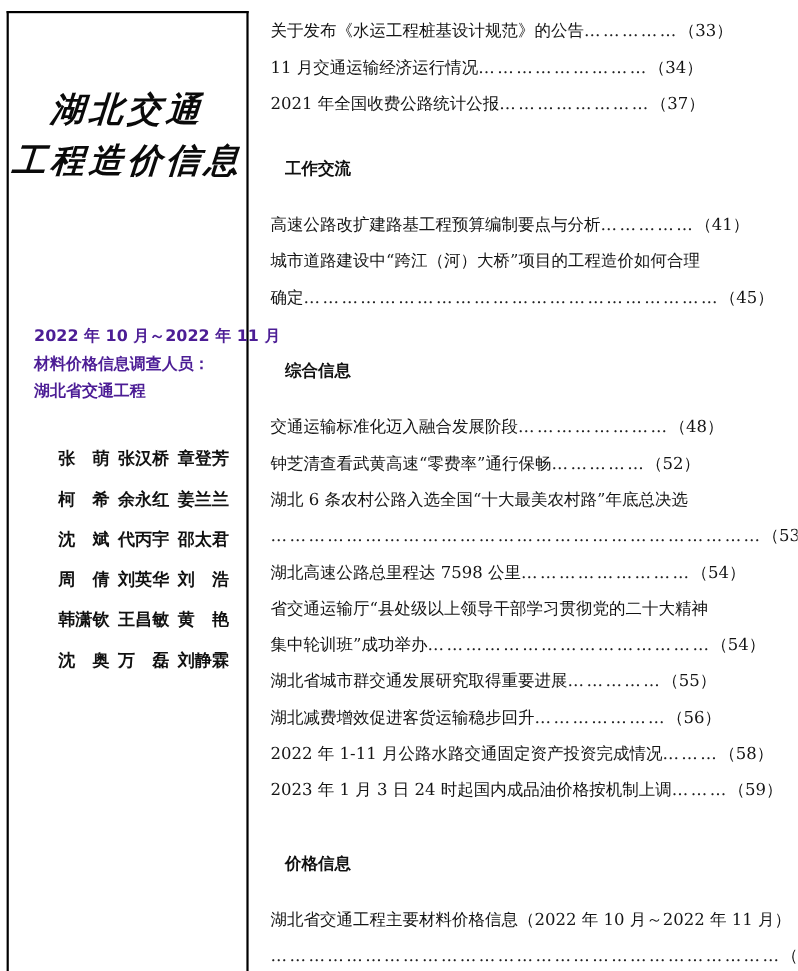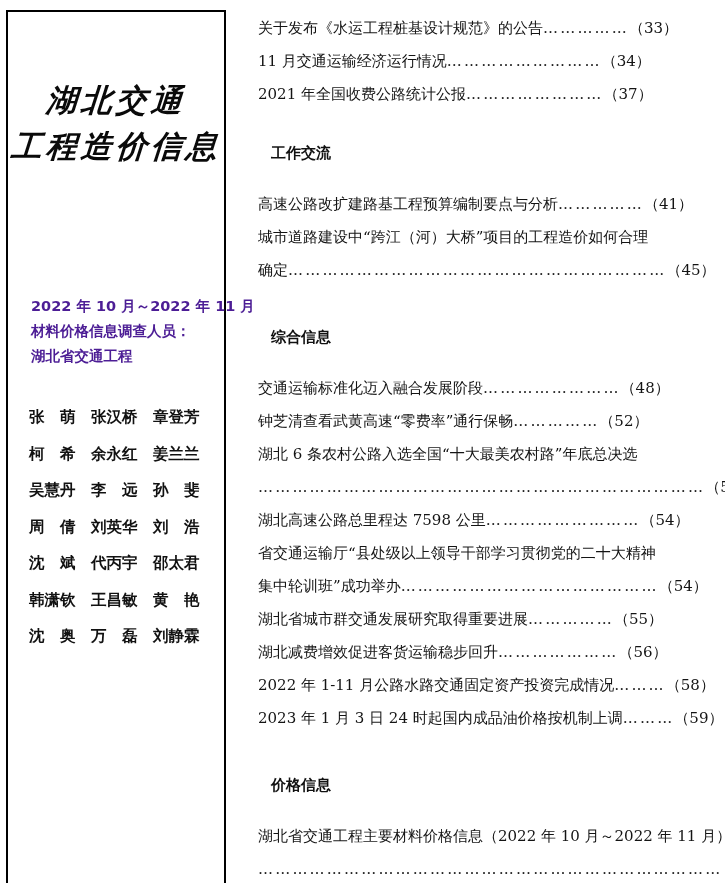--- a/index.html
+++ b/index.html
@@ -64,40 +64,41 @@
     font-size: 14.5px;
     line-height: 25px;
     color: #4c1d95;
     white-space: nowrap;
   }
 
   #staff-list {
     margin-top: 30px;
     padding-left: 21px;
     padding-right: 8px;
+    margin-left: 24px;
   }
   .staff-row {
     display: flex;
     line-height: 36.5px;
   }
   .staff-name {
     font-family: "DejaVu Sans", "Liberation Sans", sans-serif;
     font-size: 15.5px;
     font-weight: bold;
     color: #111;
     width: 62px;
     display: flex;
     justify-content: space-between;
     white-space: nowrap;
   }
 
   
   #toc {
     position: absolute;
-    left: 258px;
+    left: 246px;
     top: 0px;
     width: 452px;
     height: 883px;
   }
 
   .toc-section-head {
     font-family: "DejaVu Sans", "Liberation Sans", sans-serif;
     font-weight: bold;
     font-size: 15px;
     color: #111;
@@ -146,35 +147,30 @@
       <div class="staff-name">张　萌</div>
       <div class="staff-name">张汉桥</div>
       <div class="staff-name">章登芳</div>
     </div>
     <div class="staff-row">
       <div class="staff-name">柯　希</div>
       <div class="staff-name">余永红</div>
       <div class="staff-name">姜兰兰</div>
     </div>
     <div class="staff-row">
-      <div class="staff-name">吴慧丹</div>
-      <div class="staff-name">李　远</div>
-      <div class="staff-name">孙　斐</div>
+      <div class="staff-name">沈　斌</div>
+      <div class="staff-name">代丙宇</div>
+      <div class="staff-name">邵太君</div>
     </div>
     <div class="staff-row">
       <div class="staff-name">周　倩</div>
       <div class="staff-name">刘英华</div>
       <div class="staff-name">刘　浩</div>
     </div>
     <div class="staff-row">
-      <div class="staff-name">沈　斌</div>
-      <div class="staff-name">代丙宇</div>
-      <div class="staff-name">邵太君</div>
-    </div>
-    <div class="staff-row">
       <div class="staff-name">韩潇钦</div>
       <div class="staff-name">王昌敏</div>
       <div class="staff-name">黄　艳</div>
     </div>
     <div class="staff-row">
       <div class="staff-name">沈　奥</div>
       <div class="staff-name">万　磊</div>
       <div class="staff-name">刘静霖</div>
     </div>
   </div>

